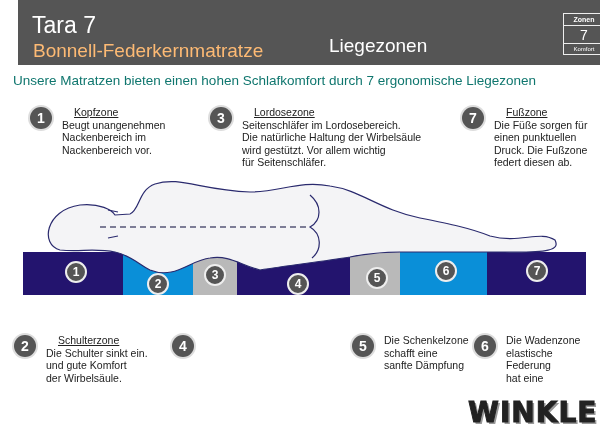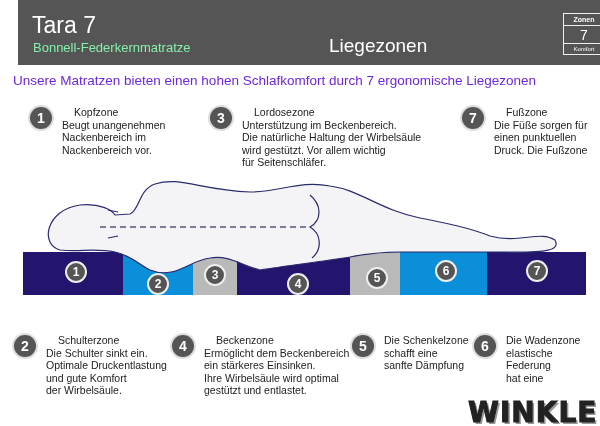--- a/index.html
+++ b/index.html
@@ -1,29 +1,29 @@
 <!DOCTYPE html>
 <html><head>
 <meta charset="utf-8">
 <style>
   * { margin:0; padding:0; box-sizing:border-box; }
   body { width:600px; height:426px; background:#fff; font-family:"Liberation Sans", sans-serif; position:relative; overflow:hidden; color:#1a1a1a; }
   .header { position:absolute; left:18px; top:0; width:600px; height:65px; background:#555555; color:#fff; }
   .h-title { position:absolute; left:14px; top:12px; font-size:23px; }
-  .h-sub { position:absolute; left:15px; top:40px; font-size:13px; color:#86efac; }
+  .h-sub { position:absolute; left:15px; top:40px; font-size:19px; color:#fdba74; }
   .h-center { position:absolute; left:311px; top:35px; font-size:19px; }
   .badge { position:absolute; left:545px; top:13px; width:42px; height:42px; border:1px solid #eee; color:#fff; text-align:center; }
   .badge .b-top { font-size:7px; font-weight:bold; height:12px; line-height:12px; border-bottom:1px solid #eee; }
   .badge .b-mid { font-size:14px; height:18px; line-height:18px; border-bottom:1px solid #eee; }
   .badge .b-bot { font-size:6px; height:10px; line-height:10px; }
-  .subtitle { position:absolute; left:13px; top:73px; font-size:13.5px; color:#6d28d9; }
+  .subtitle { position:absolute; left:13px; top:73px; font-size:13.5px; color:#0f766e; }
   .zone-note { position:absolute; display:flex; }
   .num { width:22px; height:22px; border-radius:50%; background:#555; color:#fff; font-weight:bold; font-size:14px; text-align:center; line-height:22px; box-shadow:0 0 0 2px #ddd; flex:0 0 22px; margin-right:10px; margin-top:1px; }
   .note-text { font-size:10.5px; line-height:12.5px; color:#222; }
-  .note-title { display:block;padding-left:12px; }
+  .note-title { text-decoration:underline; display:block;padding-left:12px; }
   .note-line { display:block; }
   .diagram { position:absolute; left:0; top:170px; width:600px; height:130px; }
   .seg-num { position:absolute; width:22px; height:22px; border-radius:50%; background:#555; color:#fff; border:2px solid #eee; font-weight:bold; font-size:12px; text-align:center; line-height:18px; }
   .logo { position:absolute; left:468px; top:380px; font-size:28px; font-weight:900; letter-spacing:1px; color:#222; font-family:"DejaVu Sans", sans-serif; -webkit-text-stroke:1px #222; text-shadow:2px 2px 0 #999;margin-top:16px; }
 </style>
 </head>
 <body>
 
 <div class="header">
   <div class="h-title">Tara 7</div>
@@ -44,33 +44,34 @@
     <span class="note-title">Kopfzone</span>
     <span class="note-line">Beugt unangenehmen</span>
     <span class="note-line">Nackenbereich im</span>
     <span class="note-line">Nackenbereich vor.</span>
   </div>
 </div>
 <div class="zone-note" style="left:210px;top:106px;">
   <div class="num">3</div>
   <div class="note-text">
     <span class="note-title">Lordosezone</span>
-    <span class="note-line">Unterstützung im Beckenbereich.</span>
+    <span class="note-line">Seitenschläfer im Lordosebereich.</span>
     <span class="note-line">Die natürliche Haltung der Wirbelsäule</span>
     <span class="note-line">wird gestützt. Vor allem wichtig</span>
     <span class="note-line">für Seitenschläfer.</span>
   </div>
 </div>
 <div class="zone-note" style="left:462px;top:106px;">
   <div class="num">7</div>
   <div class="note-text">
     <span class="note-title">Fußzone</span>
     <span class="note-line">Die Füße sorgen für</span>
     <span class="note-line">einen punktuellen</span>
     <span class="note-line">Druck. Die Fußzone</span>
+    <span class="note-line">federt diesen ab.</span>
   </div>
 </div>
 
 <div class="diagram">
   <svg width="600" height="130" viewBox="0 0 600 130" style="position:absolute;left:0;top:0;">
     <rect id="s1" x="23" y="82" width="100" height="43" fill="#23146e"></rect>
     <rect id="s2" x="123" y="82" width="70" height="43" fill="#0a8fd8"></rect>
     <rect id="s3" x="193" y="82" width="44" height="43" fill="#b9b9b9"></rect>
     <rect id="s4" x="237" y="82" width="113" height="43" fill="#23146e"></rect>
     <rect id="s5" x="350" y="82" width="50" height="43" fill="#b9b9b9"></rect>
@@ -88,34 +89,26 @@
   <div class="seg-num" style="left:366px;top:97px;">5</div>
   <div class="seg-num" style="left:435px;top:90px;">6</div>
   <div class="seg-num" style="left:526px;top:90px;">7</div>
 </div>
 
 <div class="zone-note" style="left:14px;top:334px;">
   <div class="num">2</div>
   <div class="note-text">
     <span class="note-title">Schulterzone</span>
     <span class="note-line">Die Schulter sinkt ein.</span>
-    <span class="note-line">Optimale Druckentlastung</span>
     <span class="note-line">und gute Komfort</span>
     <span class="note-line">der Wirbelsäule.</span>
   </div>
 </div>
 <div class="zone-note" style="left:172px;top:334px;">
   <div class="num">4</div>
-  <div class="note-text">
-    <span class="note-title">Beckenzone</span>
-    <span class="note-line">Ermöglicht dem Beckenbereich</span>
-    <span class="note-line">ein stärkeres Einsinken.</span>
-    <span class="note-line">Ihre Wirbelsäule wird optimal</span>
-    <span class="note-line">gestützt und entlastet.</span>
-  </div>
 </div>
 <div class="zone-note" style="left:352px;top:334px;">
   <div class="num">5</div>
   <div class="note-text">
     <span class="note-line">Die Schenkelzone</span>
     <span class="note-line">schafft eine</span>
     <span class="note-line">sanfte Dämpfung</span>
   </div>
 </div>
 <div class="zone-note" style="left:474px;top:334px;">

